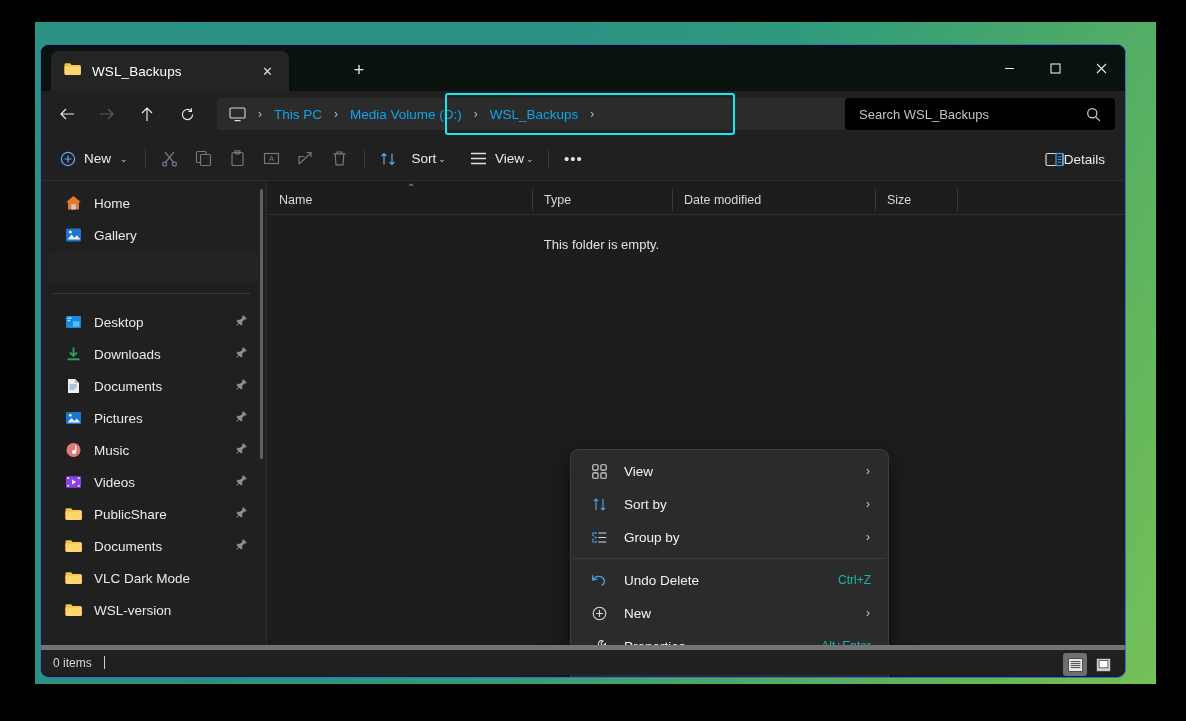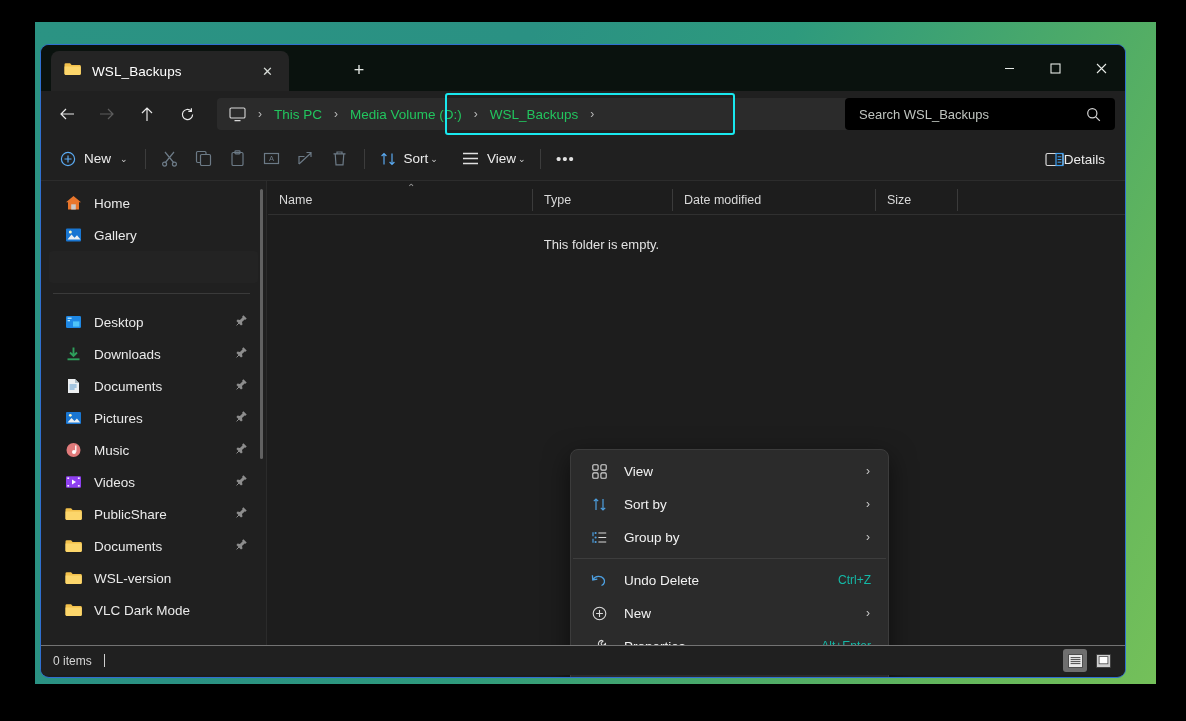--- a/index.html
+++ b/index.html
@@ -84,21 +84,21 @@
   #nav-refresh { left: 132px; color: #e8e8e8; }
 
   #crumbbar {
     position: absolute; left: 176px; top: 7px;
     width: 638px; height: 32px;
     background: #2b2b2b;
     border-radius: 4px;
     display: flex; align-items: center;
   }
   .crumb {
-    color: #22c55e; font-size: 13.5px;
+    color: #0ea5e9; font-size: 13.5px;
     padding: 0 2px; white-space: nowrap;
   }
   .crumb-sep {
     color: #b9b9b9; font-size: 12px;
     padding: 0 10px; user-select: none;
   }
   #crumb-pc-icon { margin-left: 12px; margin-right: 2px; display:flex; align-items:center;}
   #crumb-highlight {
     position: absolute; left: 228px; top: -5px;
     width: 290px; height: 42px;
@@ -225,21 +225,21 @@
     margin-top: 22px;
     text-align: center; color: #e2e2e2; font-size: 13px;
     padding-right: 190px;
   }
 
   
   #statusbar {
     position: relative;
     height: 30px;
     background: #202020;
-    border-top: 1px solid #737373;
+    border-top: 5px solid #737373;
     display: flex; align-items: center;
   }
   #status-count {
     margin-left: 12px; color: #d6d6d6; font-size: 12px;
   }
   #status-caret {
     margin-left: 12px; width: 1px; height: 13px; background: #cfcfcf;
   }
   .vbtn {
     position: absolute; top: 3px;
@@ -418,21 +418,21 @@
       </svg>
     </div>
 
     <div class="tb-sep"></div>
 
     <div class="tb-item">
       <svg width="16" height="16" viewBox="0 0 16 16">
         <path d="M4 13.5V2.5M1.6 5L4 2.5 6.4 5" fill="none" stroke="#5aa9f0" stroke-width="1.2"></path>
         <path d="M12 2.5v11M9.6 11l2.4 2.5 2.4-2.5" fill="none" stroke="#5aa9f0" stroke-width="1.2"></path>
       </svg>
-      <span class="lbl" style="margin-left:8px">Sort</span>
+      <span class="lbl" style="margin-left:16px">Sort</span>
       <span class="chev-s">⌄</span>
     </div>
 
     <div class="tb-item" style="margin-left:8px">
       <svg width="17" height="15" viewBox="0 0 17 15">
         <path d="M1 2.5h15M1 7.5h15M1 12.5h15" stroke="#e0e0e0" stroke-width="1.3"></path>
       </svg>
       <span class="lbl" style="margin-left:8px">View</span>
       <span class="chev-s">⌄</span>
     </div>
@@ -621,31 +621,31 @@
         </span>
       </div>
 
       <div class="side-item">
         <span class="si-icon">
           <svg width="17" height="14" viewBox="0 0 17 14">
             <path d="M0.5 2.6a1.3 1.3 0 011.3-1.3h4.3l1.5 1.6h7.9a1.3 1.3 0 011.3 1.3v7.4a1.3 1.3 0 01-1.3 1.3H1.8a1.3 1.3 0 01-1.3-1.3z" fill="#f2c04b"></path>
             <path d="M0.5 4.6h16.3v7a1.3 1.3 0 01-1.3 1.3H1.8a1.3 1.3 0 01-1.3-1.3z" fill="#fcd66b"></path>
           </svg>
         </span>
-        <span>WSL-version</span>
+        <span>VLC Dark Mode</span>
       </div>
 
       <div class="side-item">
         <span class="si-icon">
           <svg width="17" height="14" viewBox="0 0 17 14">
             <path d="M0.5 2.6a1.3 1.3 0 011.3-1.3h4.3l1.5 1.6h7.9a1.3 1.3 0 011.3 1.3v7.4a1.3 1.3 0 01-1.3 1.3H1.8a1.3 1.3 0 01-1.3-1.3z" fill="#f2c04b"></path>
             <path d="M0.5 4.6h16.3v7a1.3 1.3 0 01-1.3 1.3H1.8a1.3 1.3 0 01-1.3-1.3z" fill="#fcd66b"></path>
           </svg>
         </span>
-        <span>VLC Dark Mode</span>
+        <span>WSL-version</span>
       </div>
 
       <div id="side-scrollbar"></div>
     </div>
 
     <div id="filepane">
       <div id="colheaders">
         <div class="colh" id="colh-name">
           <span>Name</span>
           <span id="sort-caret">⌃</span>

